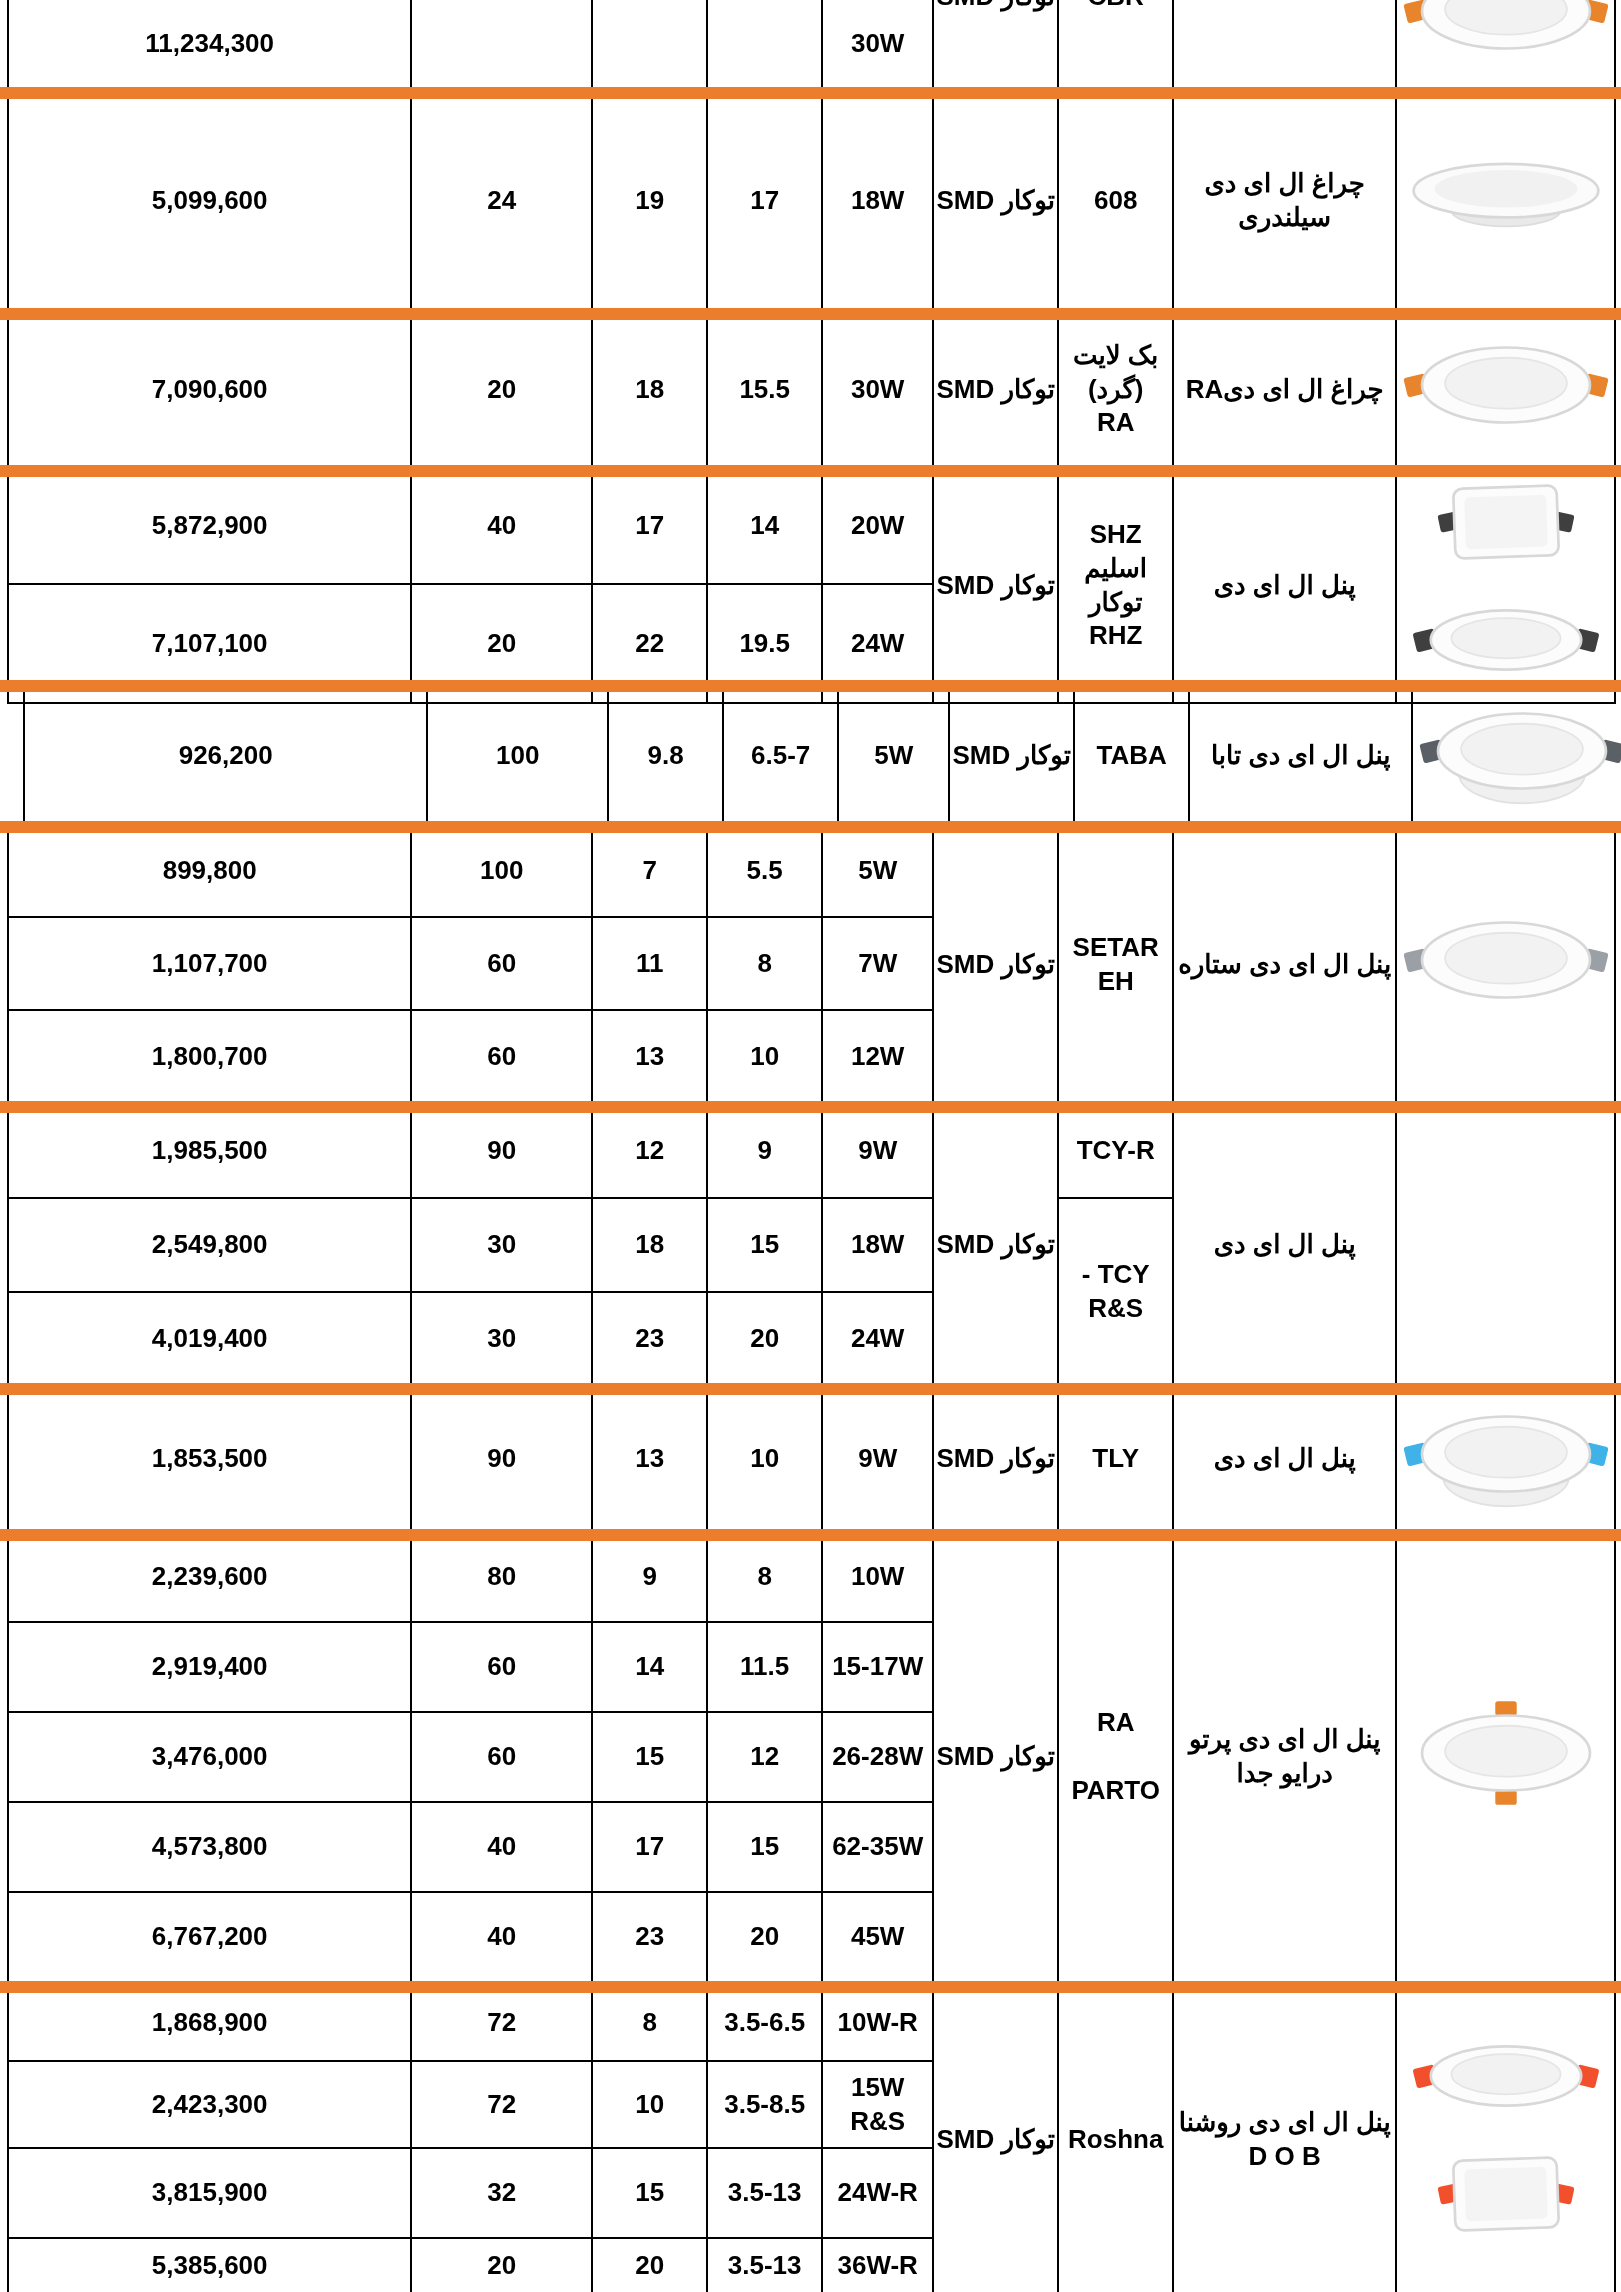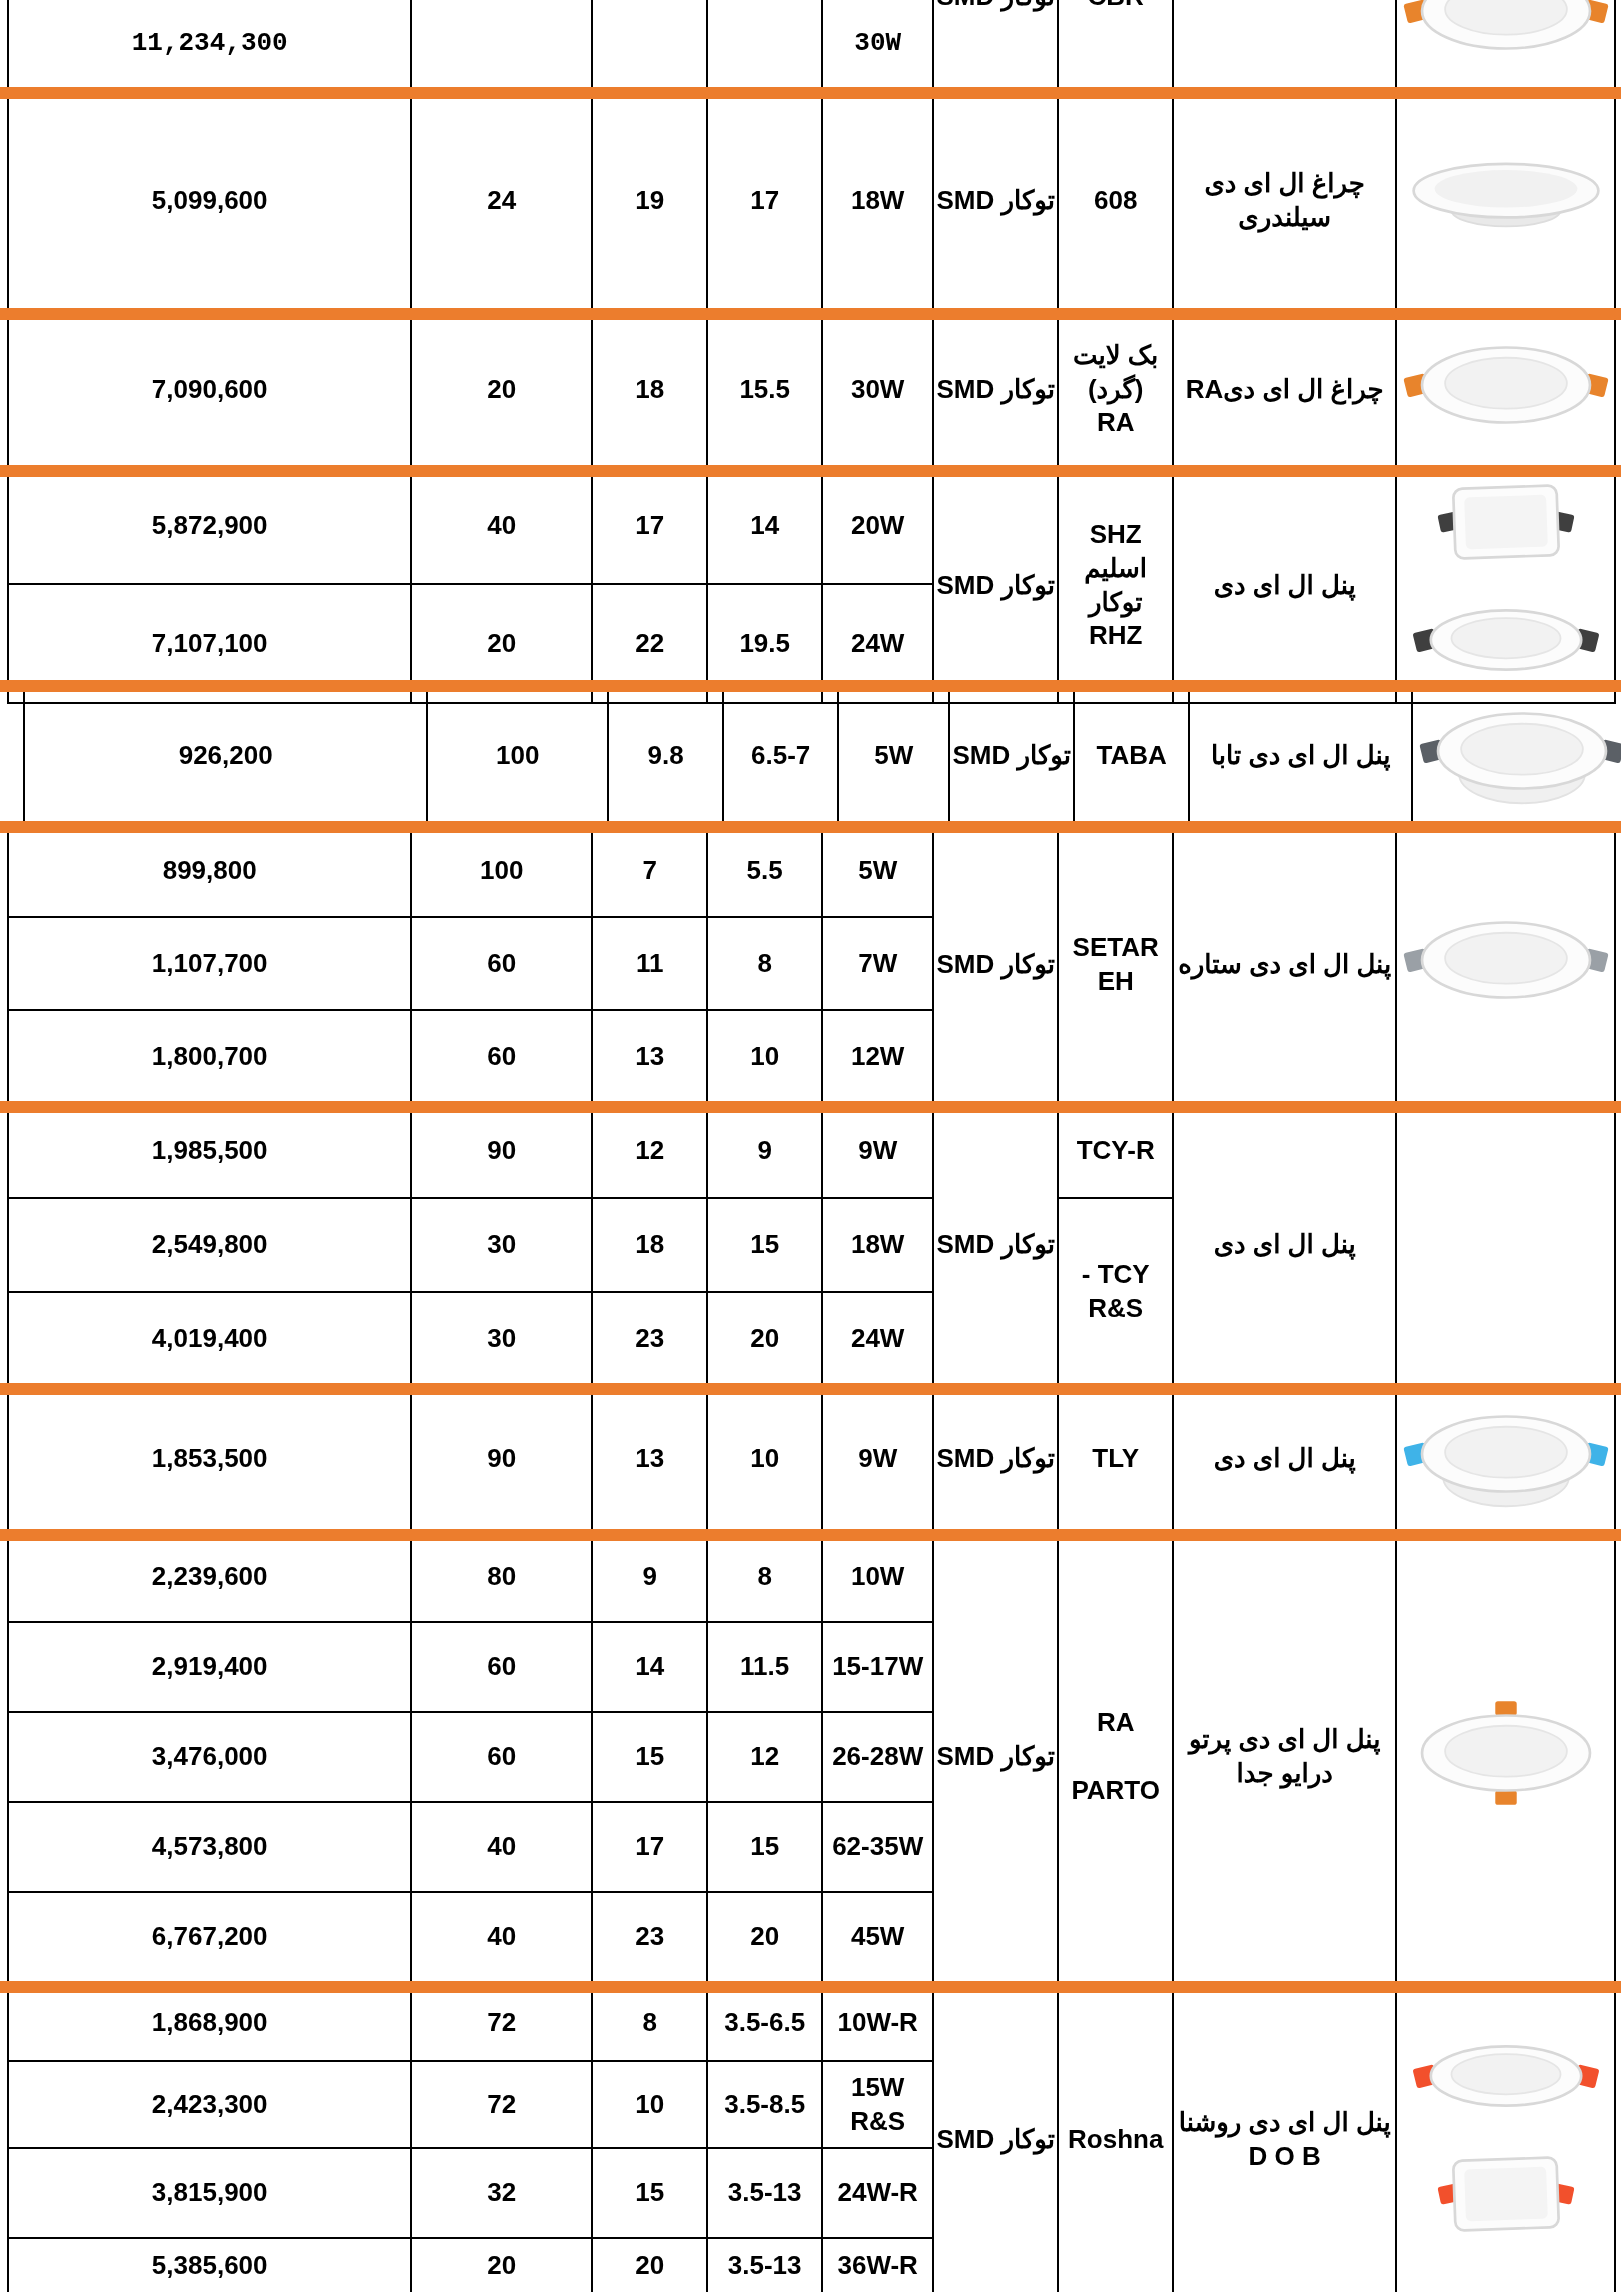--- a/index.html
+++ b/index.html
@@ -31,21 +31,21 @@
     line-height:1.3;
     overflow:hidden;
   }
   td.model-cell{font-size:27px;line-height:1.35;}
   td.name-cell{font-size:24px;line-height:1.7;}
   td.type-cell{font-size:26px;}
   td.img-cell{padding:0;}
   .figs{display:flex;flex-direction:column;align-items:center;justify-content:center;gap:3.6px;width:100%;height:100%;}
   
   table.cut td{border-top:none;vertical-align:top;}
-  table.cut td.vmid{vertical-align:middle;font-family:Liberation Mono, monospace;}
+  table.cut td.vmid{vertical-align:middle;}
   .cutclip{height:23px;overflow:hidden;position:relative;}
   .cutclip span{position:absolute;top:-19.7px;left:0;right:0;text-align:center;}
   td.partial-cell{position:relative;}
   .fig-part{position:absolute;top:-56px;left:0;right:0;display:flex;justify-content:center;}
   .sep{
     position:absolute;
     left:0;
     width:1621px;
     height:11.6px;
   }

